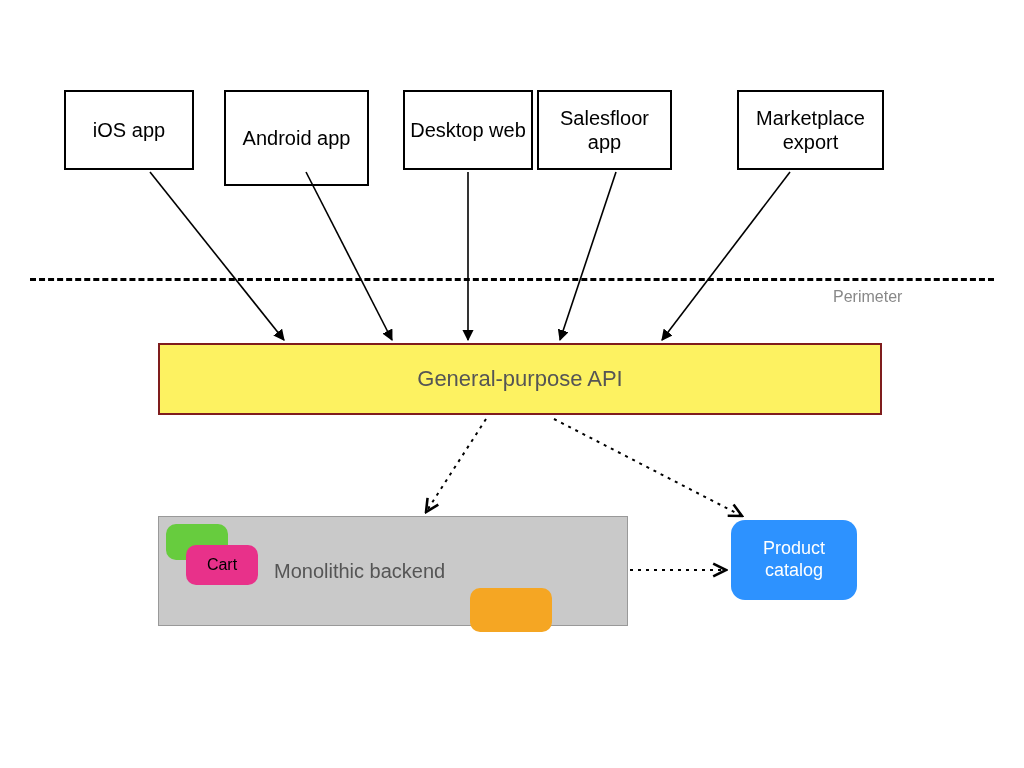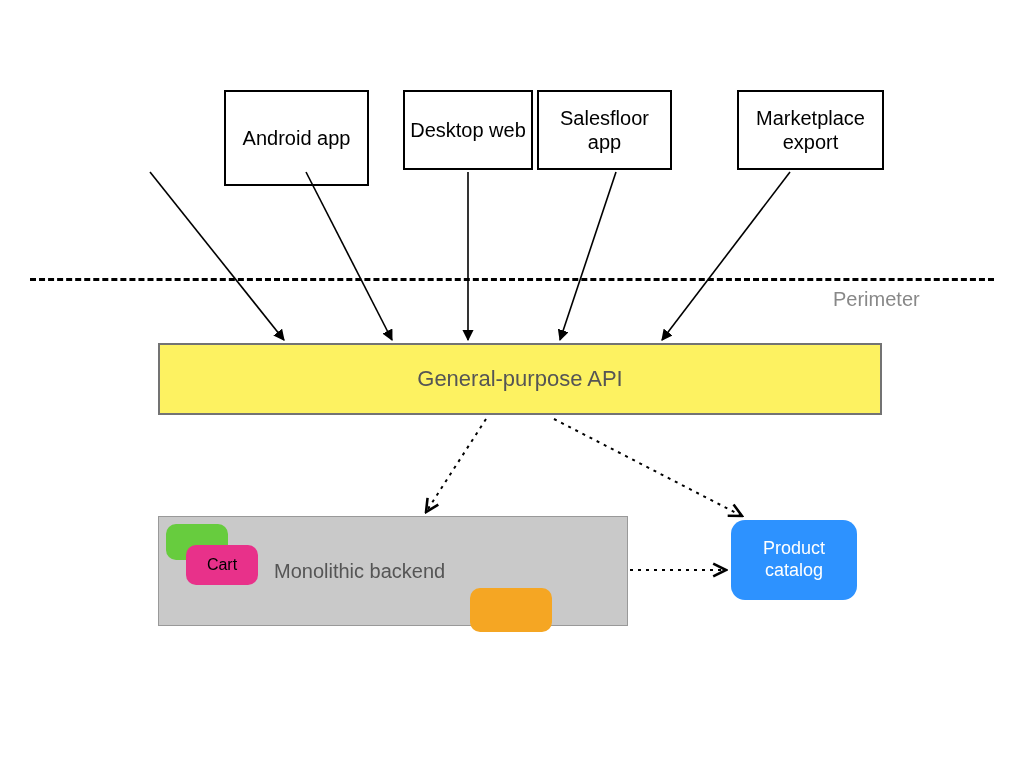--- a/index.html
+++ b/index.html
@@ -26,21 +26,21 @@
     line-height: 1.2;
   }
   .client-box {
     border: 2px solid #000;
     background: #fff;
     font-size: 20px;
     font-weight: 400;
     padding: 4px;
   }
   .api-box {
-    border: 2px solid #737373;
+    border: 2px solid #7f1d1d;
     background: #fdf261;
     font-size: 22px;
     color: #555;
   }
   .mono-box {
     border: 1px solid #999;
     background: #c9c9c9;
     font-size: 20px;
     color: #555;
     justify-content: flex-start;
@@ -60,35 +60,38 @@
   }
   .perimeter-line {
     position: absolute;
     left: 30px;
     right: 30px;
     top: 278px;
     border-top: 3px dashed #000;
   }
   .perimeter-label {
     position: absolute;
-    font-size: 20px;
+    font-size: 16px;
     color: #888;
   }
   svg.arrows {
     position: absolute;
     left: 0; top: 0;
     width: 1024px; height: 768px;
     pointer-events: none;
   }
 </style>
 </head>
 <body>
 
 <div class="canvas">
 
+  <div class="box client-box" style="left:64px;  top:90px; width:130px; height:80px;">
+    <span>iOS app</span>
+  </div>
   <div class="box client-box" style="left:224px; top:90px; width:145px; height:96px;">
     <span>Android app</span>
   </div>
   <div class="box client-box" style="left:403px; top:90px; width:130px; height:80px;">
     <span>Desktop web</span>
   </div>
   <div class="box client-box" style="left:537px; top:90px; width:135px; height:80px;">
     <span>Salesfloor app</span>
   </div>
   <div class="box client-box" style="left:737px; top:90px; width:147px; height:80px;">

